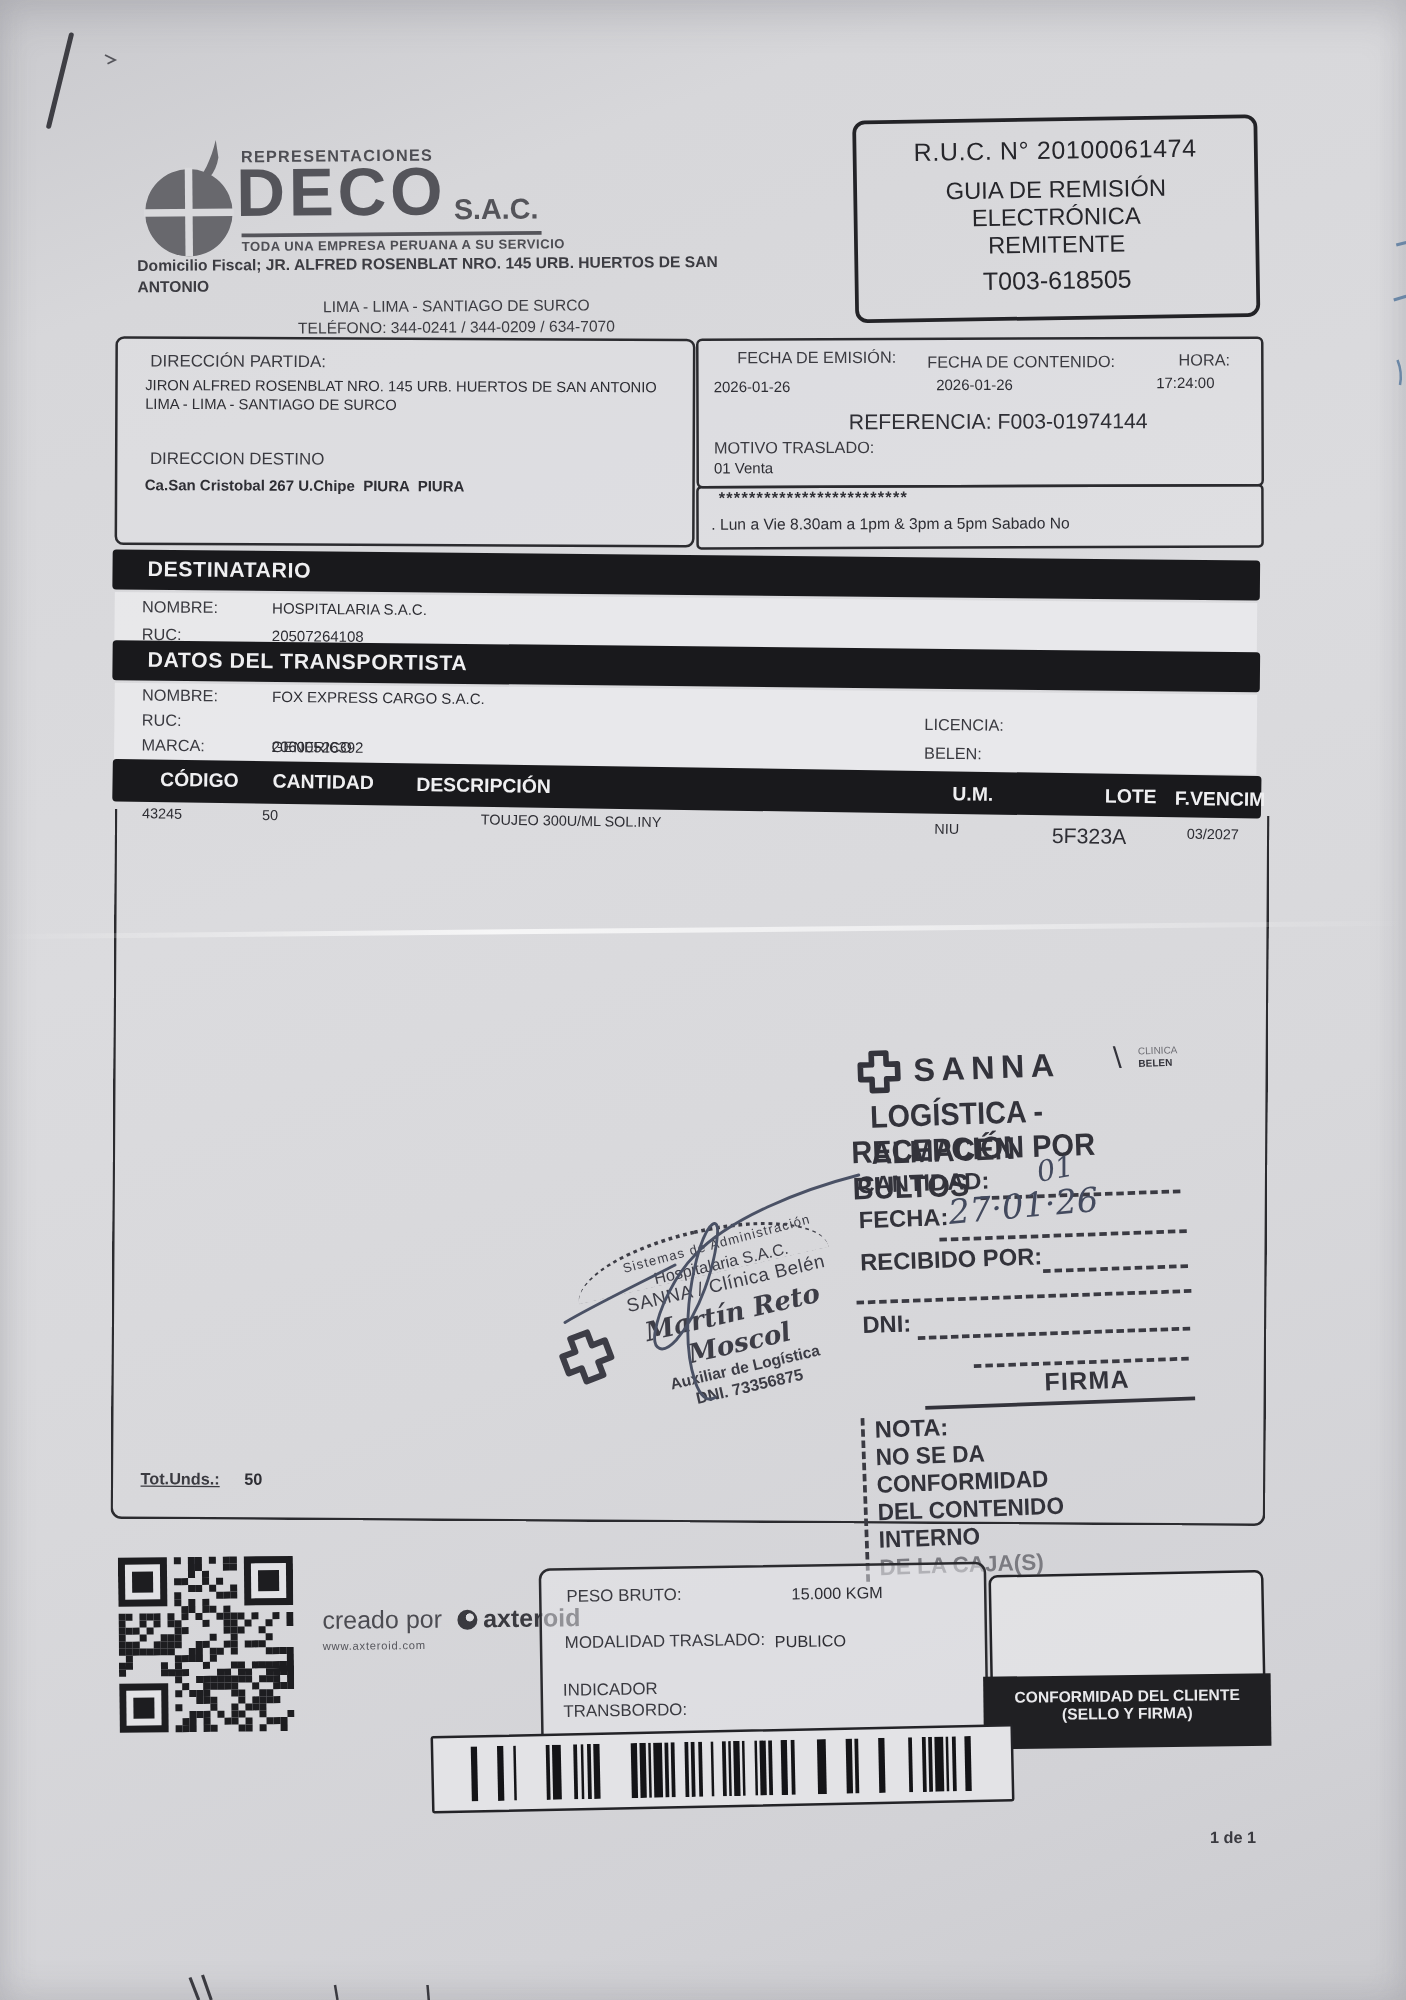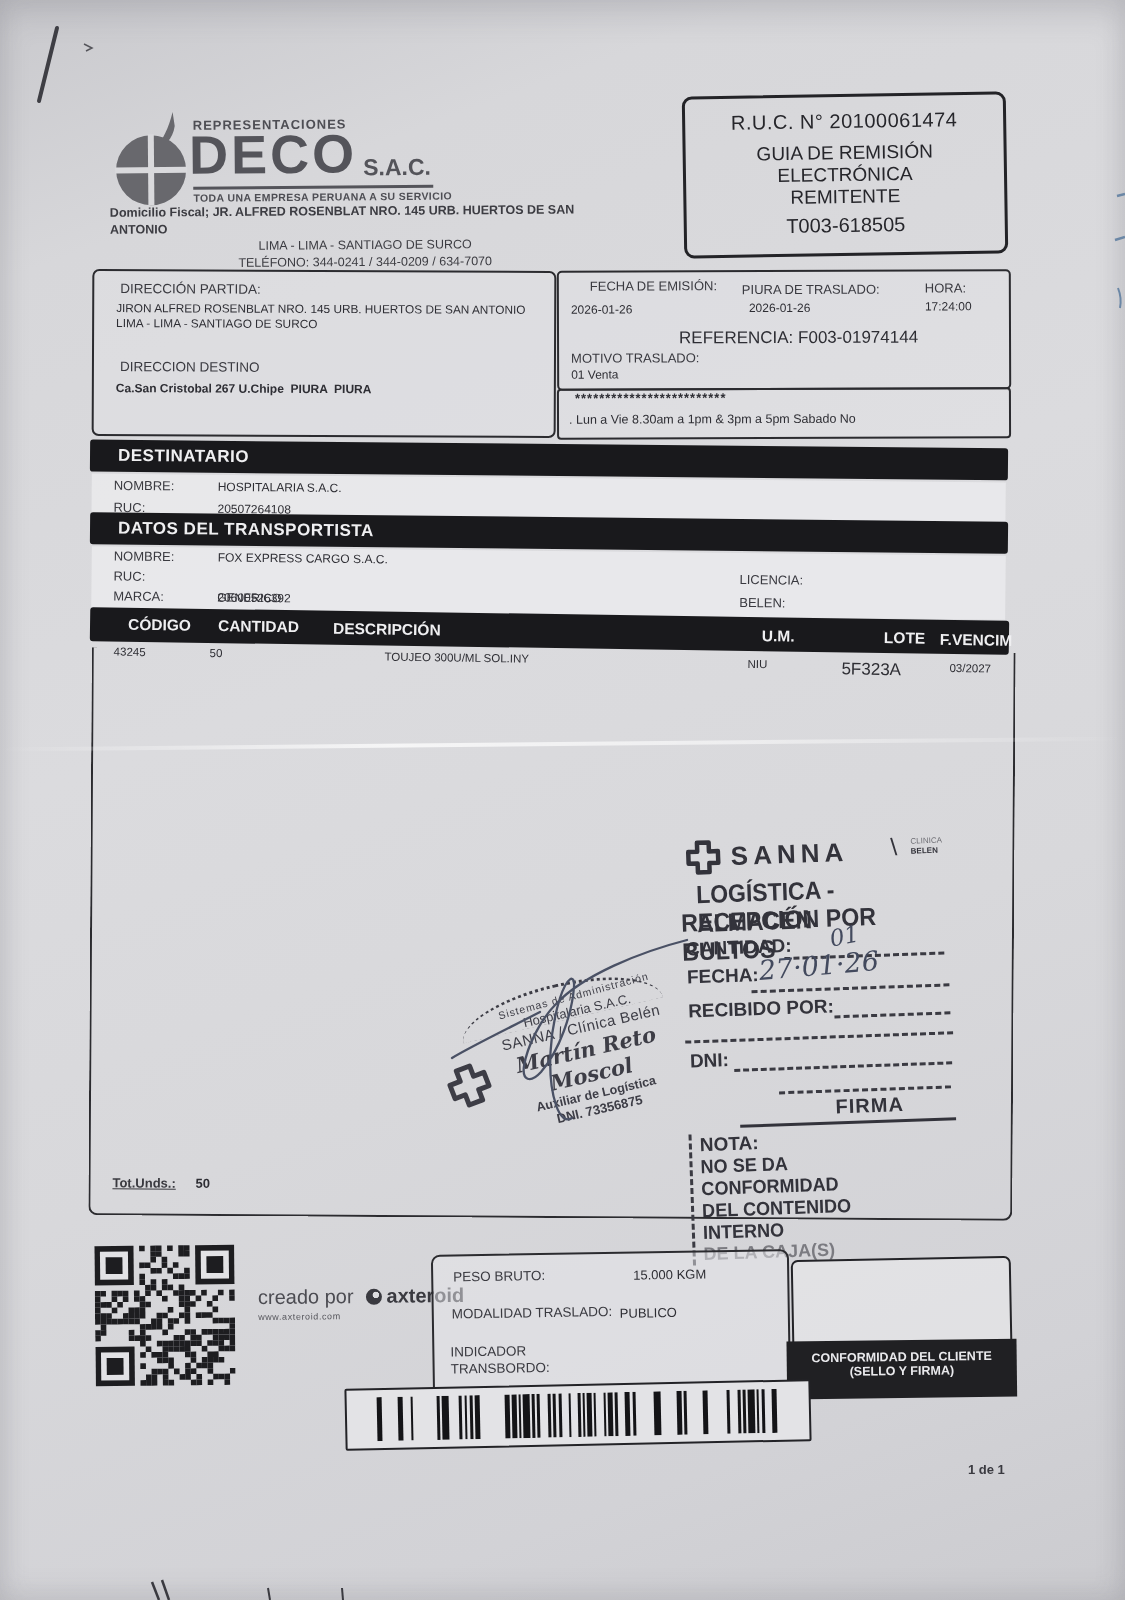--- a/index.html
+++ b/index.html
@@ -58,23 +58,23 @@
     <span class="abs lbl" style="left:26px;top:10px;font-size:13.5px;">DIRECCIÓN PARTIDA:</span>
     <span class="abs val" style="left:22px;top:30px;font-size:11.8px;">JIRON ALFRED ROSENBLAT NRO. 145 URB. HUERTOS DE SAN ANTONIO</span>
     <span class="abs val" style="left:22px;top:45px;font-size:11.8px;">LIMA - LIMA - SANTIAGO DE SURCO</span>
     <span class="abs lbl" style="left:26px;top:88px;font-size:13.5px;">DIRECCION DESTINO</span>
     <span class="abs val" style="left:22px;top:110px;font-weight:600;white-space:pre;">Ca.San Cristobal 267 U.Chipe  PIURA  PIURA</span>
   </div>
 
   <div class="abs box" style="left:557px;top:270px;width:450px;height:116px;border-radius:5px;transform:rotate(-0.2deg);">
     <span class="abs lbl" style="left:12px;top:6px;margin-left:19px;">FECHA DE EMISIÓN:</span>
     <span class="abs val" style="left:12px;top:30px;">2026-01-26</span>
-    <span class="abs lbl" style="left:183px;top:10px;">PIURA DE TRASLADO:</span>
+    <span class="abs lbl" style="left:183px;top:10px;">FECHA DE CONTENIDO:</span>
     <span class="abs val" style="left:190px;top:29px;">2026-01-26</span>
-    <span class="abs lbl" style="left:366px;top:9px;">HORA:</span>
+    <span class="abs lbl" style="left:384px;top:9px;">HORA:</span>
     <span class="abs val" style="left:366px;top:28px;">17:24:00</span>
     <span class="abs val" style="left:120px;top:56px;font-size:17px;">REFERENCIA: F003-01974144</span>
     <span class="abs lbl" style="left:12px;top:78px;">MOTIVO TRASLADO:</span>
     <span class="abs val" style="left:12px;top:95px;">01 Venta</span>
   </div>
 
   <div class="abs box" style="left:557px;top:388px;width:450px;height:47px;border-radius:4px;transform:rotate(-0.2deg);">
     <span class="abs" style="left:16px;top:0px;font-size:13px;font-weight:bold;letter-spacing:1px;color:#2e2e34;">*************************</span>
     <span class="abs val" style="left:10px;top:22px;font-size:12.5px;">. Lun a Vie 8.30am a 1pm &amp; 3pm a 5pm Sabado No</span>
   </div>

